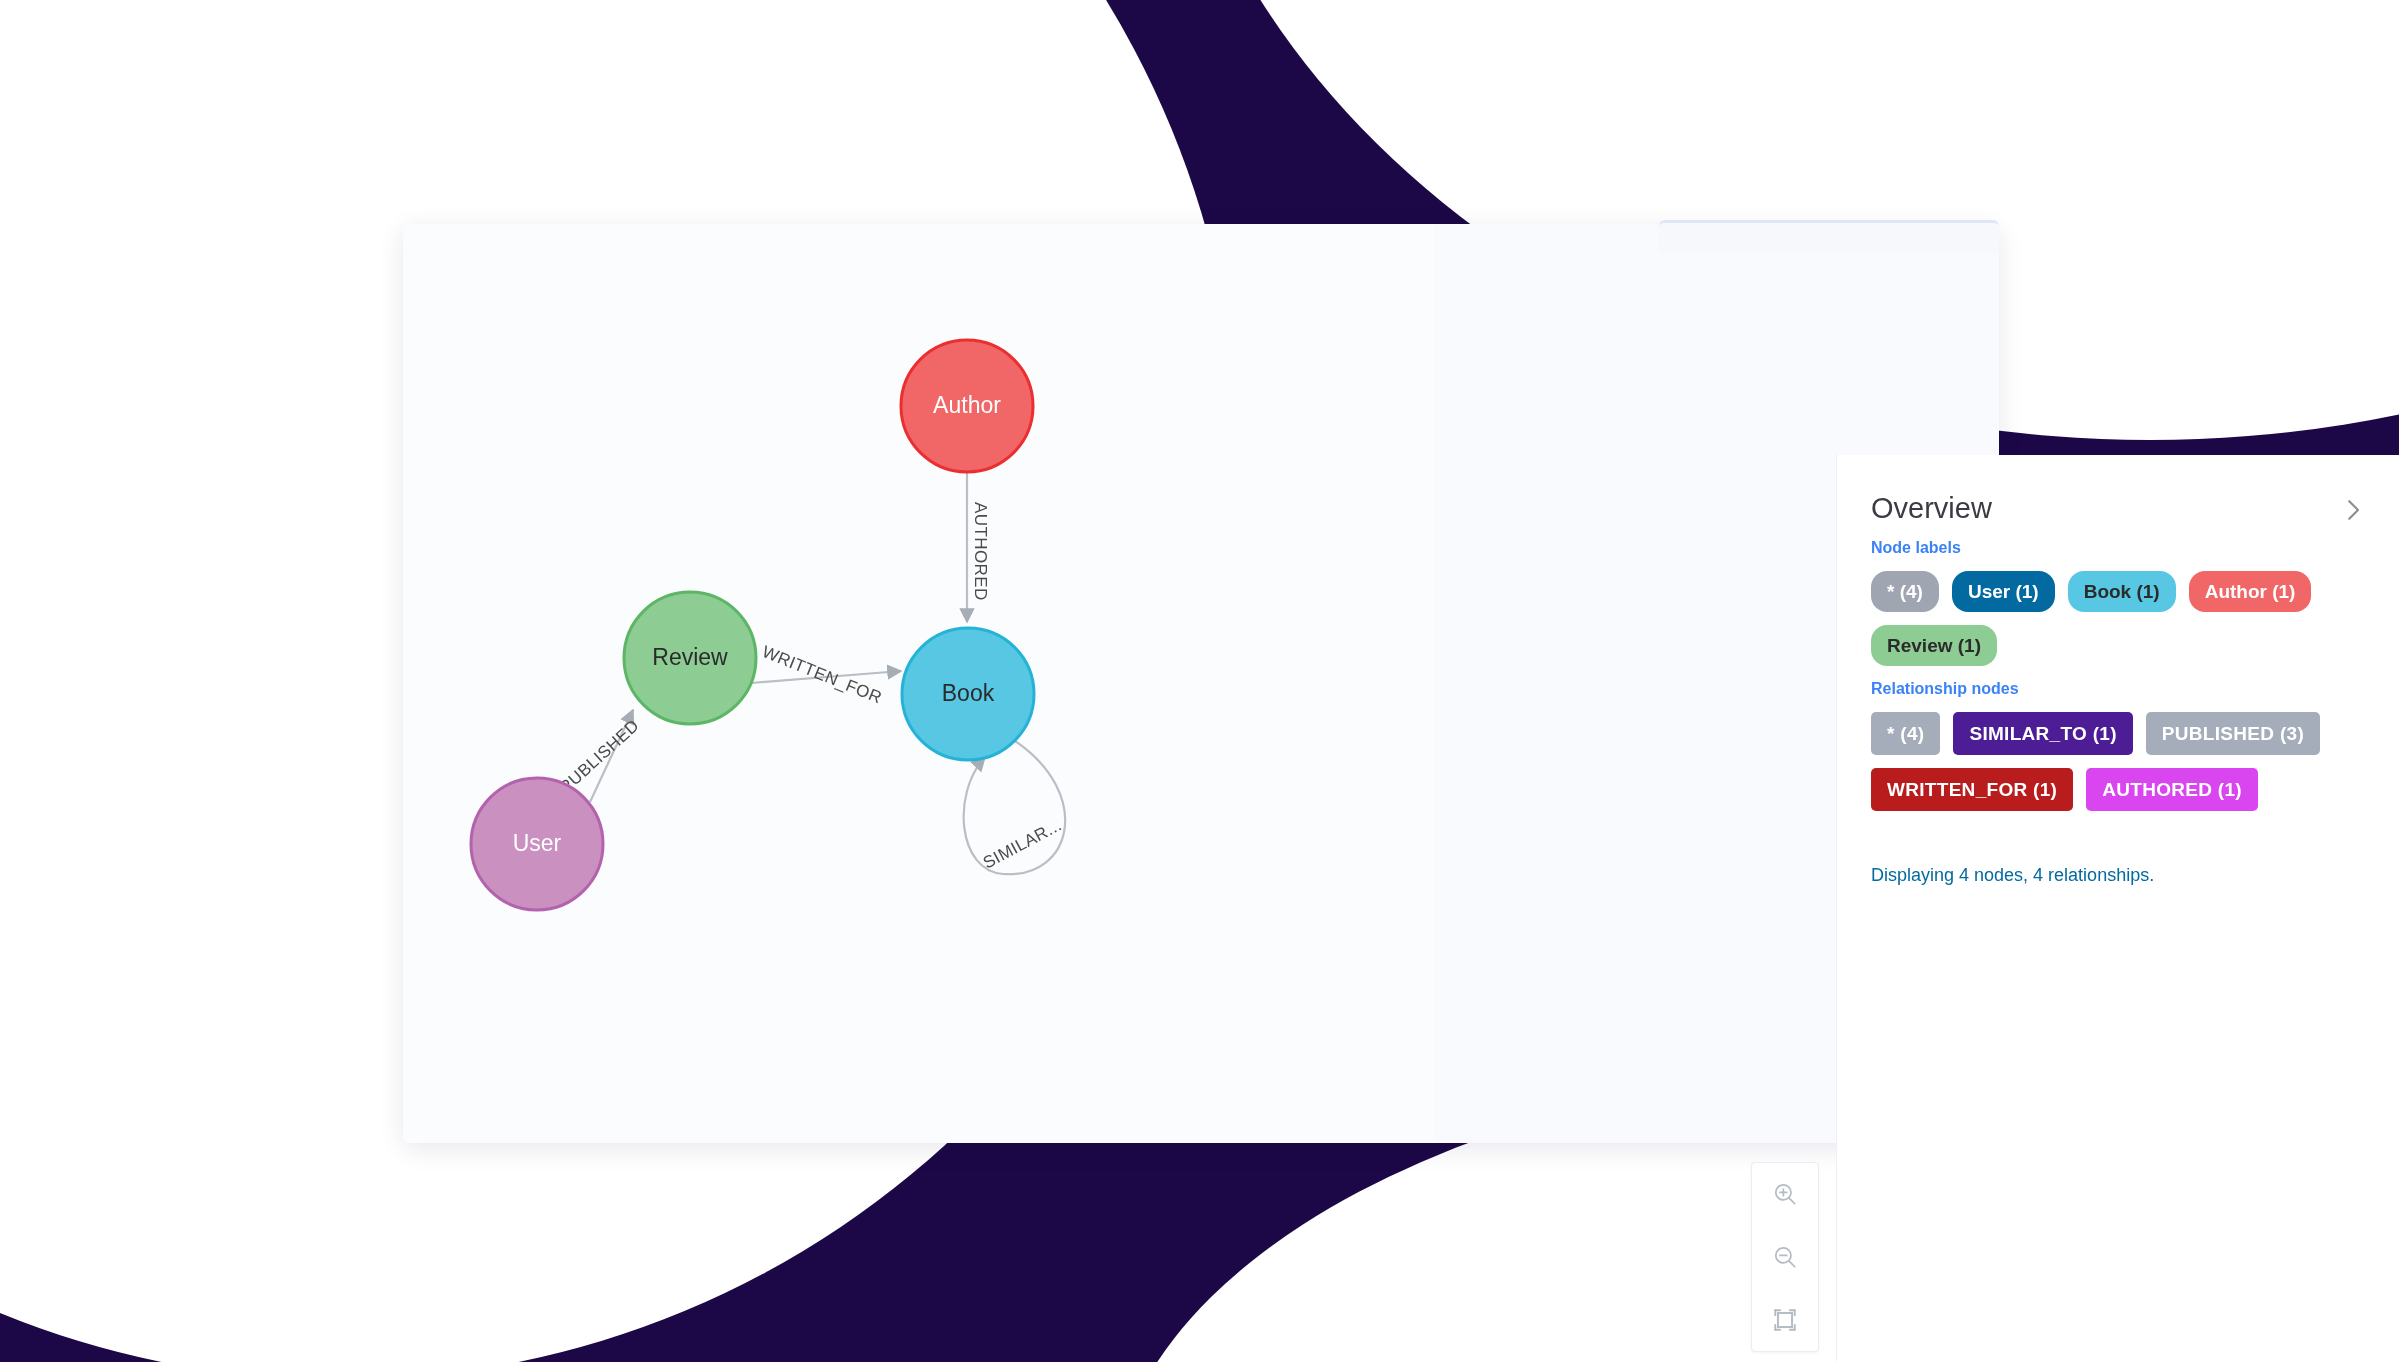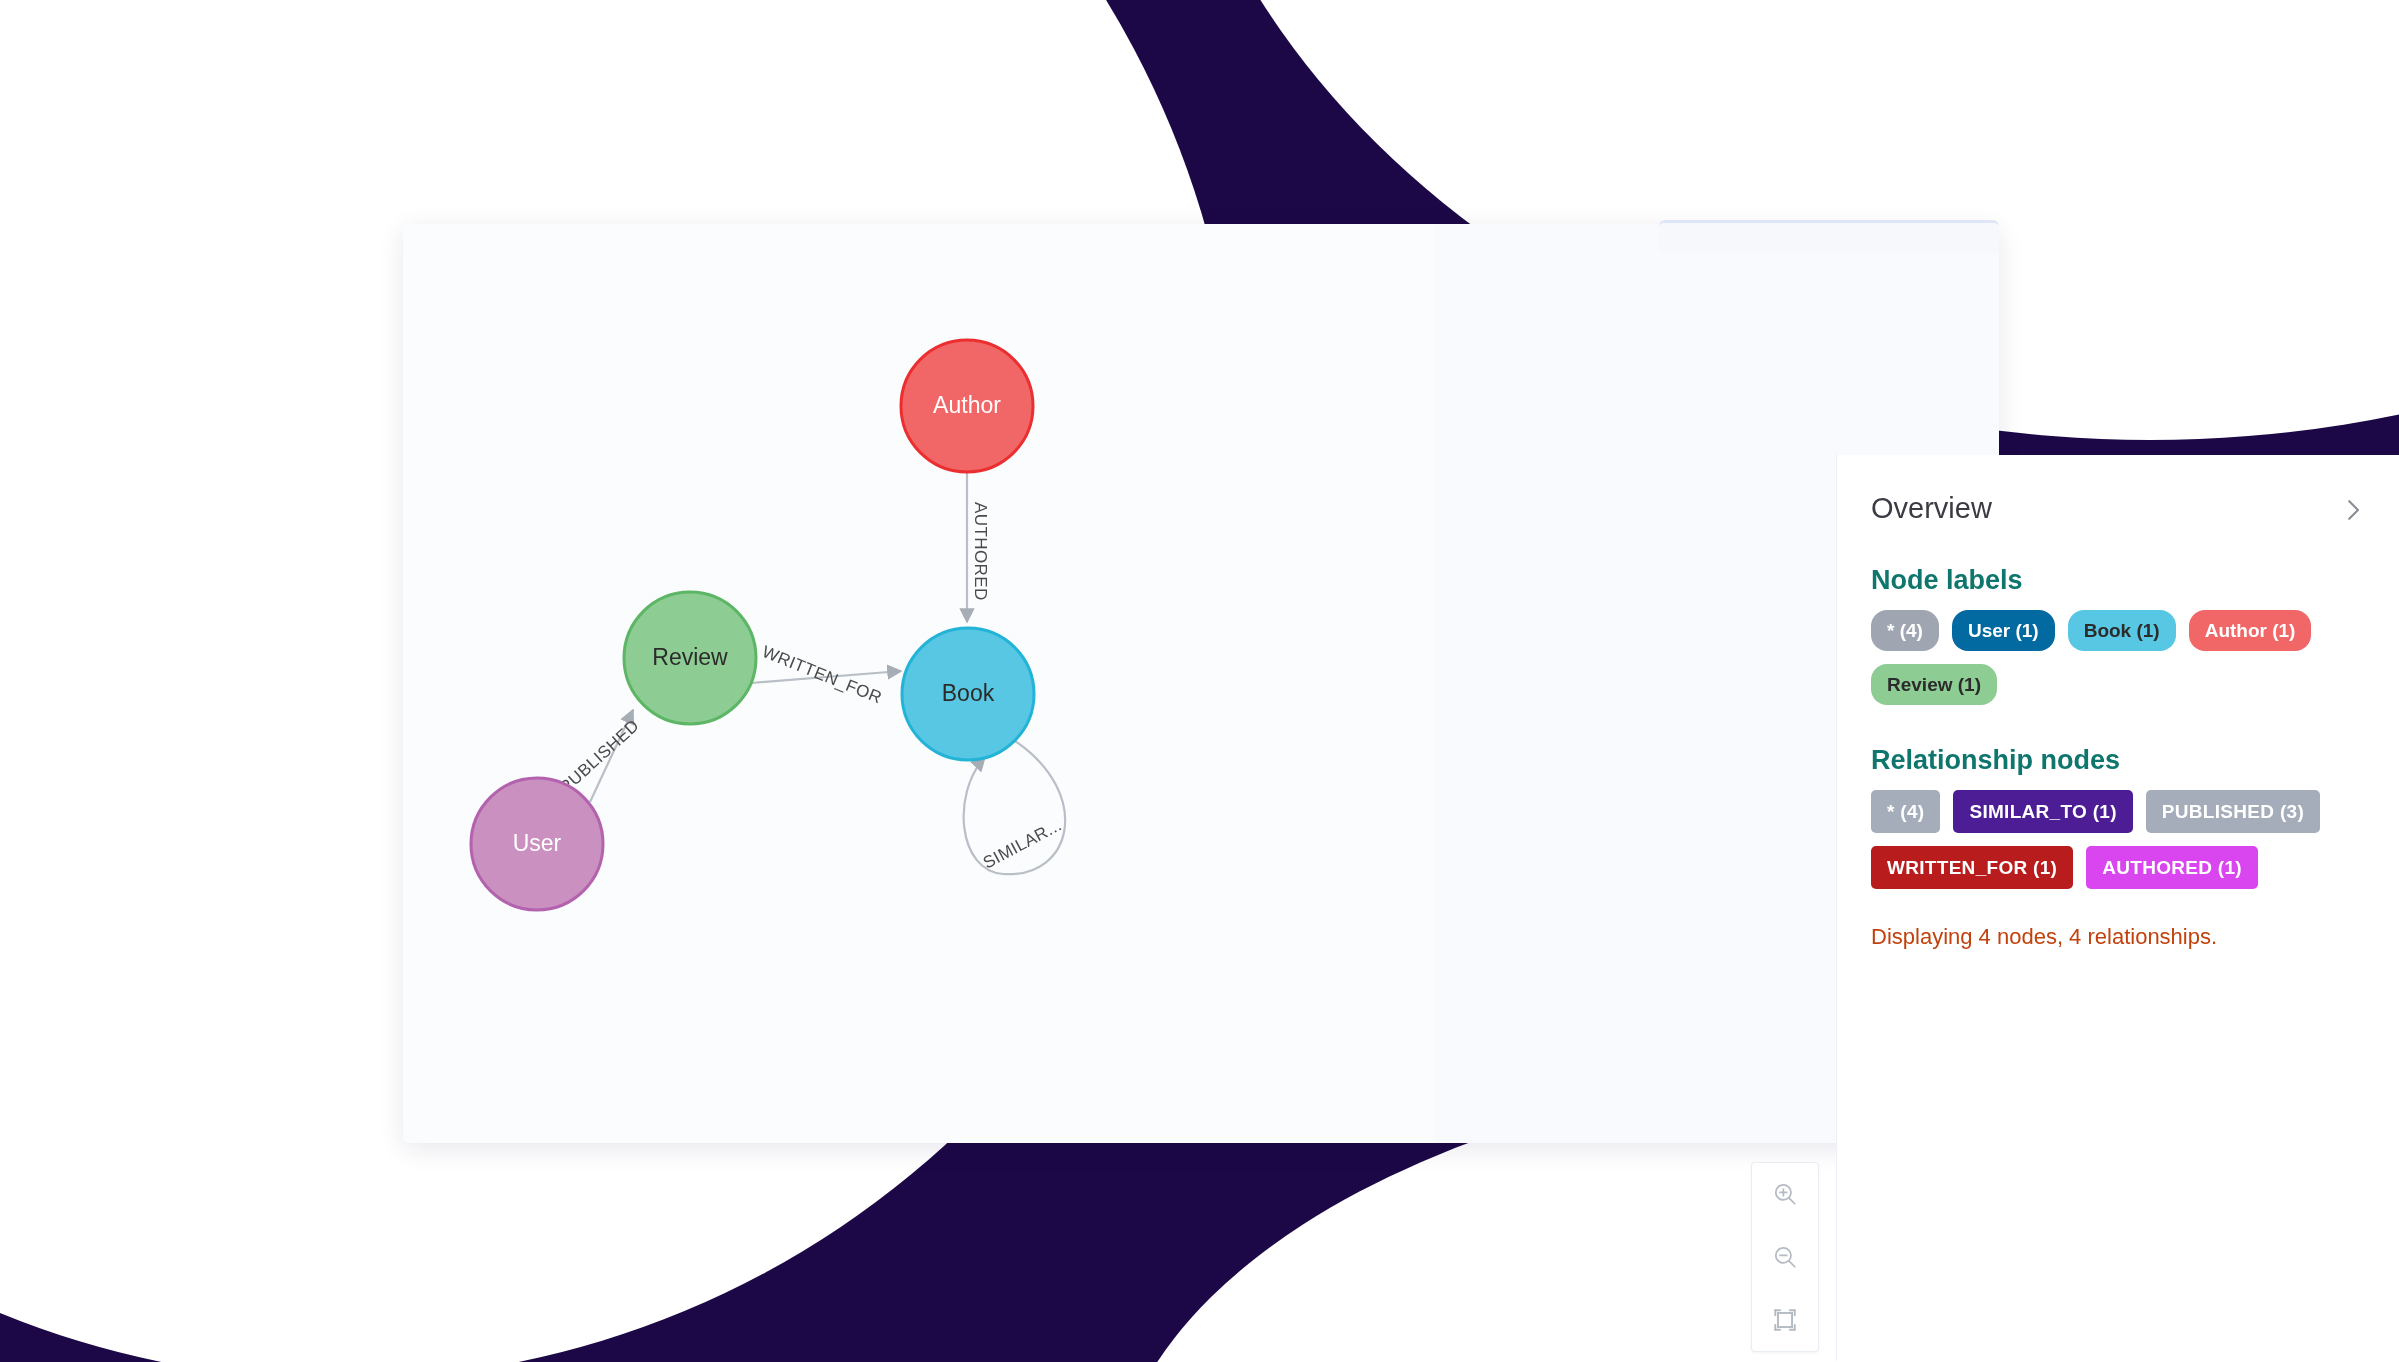--- a/index.html
+++ b/index.html
@@ -165,24 +165,24 @@
   }
   .collapse-btn {
     background: transparent;
     border: none;
     padding: 0;
     margin-top: 2px;
     cursor: pointer;
     line-height: 0;
   }
   .section-title {
-    font-size: 27px;
+    font-size: 16px;
     font-weight: bold;
-    color: #0f766e;
-    margin: 40px 0 14px 0;
+    color: #3b82f6;
+    margin: 14px 0 14px 0;
   }
   .chip-row {
     display: flex;
     flex-wrap: wrap;
     gap: 13px;
   }
   .chip {
     display: inline-flex;
     align-items: center;
     font-size: 19px;
@@ -194,23 +194,23 @@
     cursor: pointer;
     white-space: nowrap;
   }
   .chip.rel {
     border-radius: 5px;
     font-size: 19px;
     padding: 12px 16px;
     letter-spacing: 0.3px;
   }
   .summary-text {
-    margin-top: 35px;
-    font-size: 22px;
-    color: #c2410c;
+    margin-top: 54px;
+    font-size: 18px;
+    color: #0369a1;
   }
 </style>
 </head>
 <body>
 
 <div id="root">
 
   <div class="bg-dark"></div>
   <div class="bg-white-blob"></div>
   <div class="bg-white-blob-2"></div>

